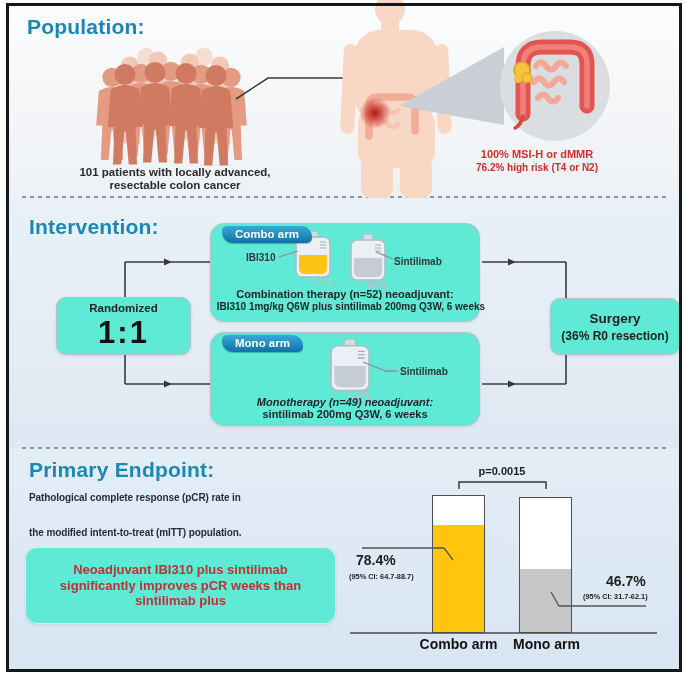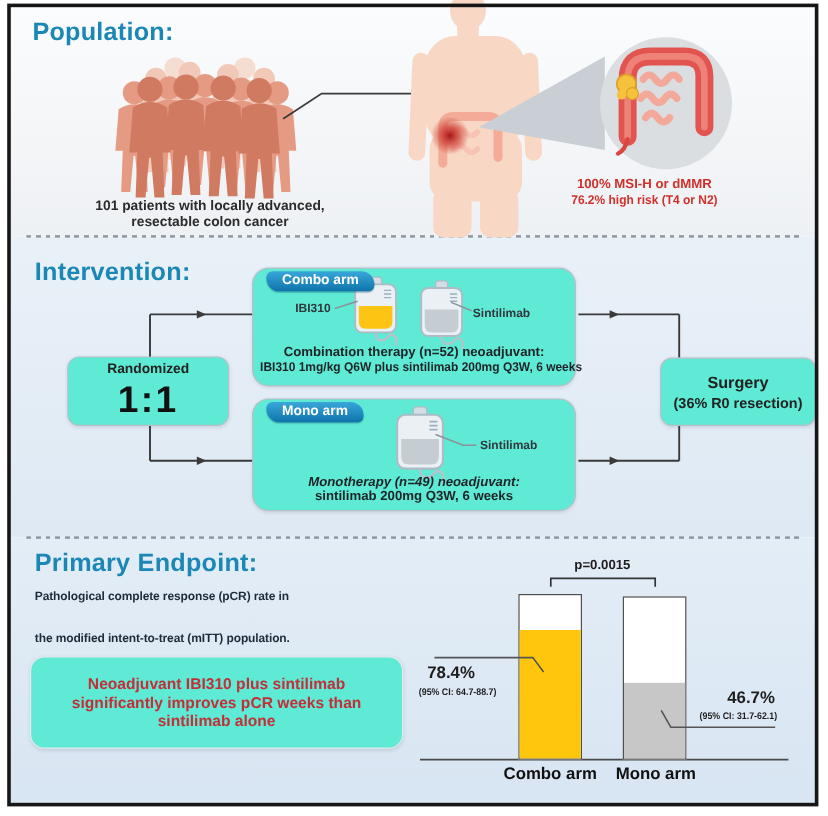--- a/index.html
+++ b/index.html
@@ -175,21 +175,21 @@
 </div>
 <div class="wbox" id="box-combo"></div>
 <div class="wbox" id="box-mono"></div>
 <div class="wbox" id="box-surgery">
   <span class="surg-l1">Surgery</span>
   <span class="surg-l2">(36% R0 resection)</span>
 </div>
 <div class="wbox" id="box-conclusion">
   <span class="concl">Neoadjuvant IBI310 plus sintilimab</span>
   <span class="concl">significantly improves pCR weeks than</span>
-  <span class="concl">sintilimab alone</span>
+  <span class="concl">sintilimab plus</span>
 </div>
 
 <div class="bar" style="left:432px; top:495px; width:53px; height:138px;">
   <div class="bar-fill" style="height: 78.4%; background: rgb(255, 198, 13);"></div>
 </div>
 <div class="bar" style="left:519px; top:497px; width:53px; height:136px;">
   <div class="bar-fill" style="height: 46.7%; background: rgb(199, 199, 199);"></div>
 </div>
 
 <svg id="art-over" class="art" width="690" height="680" viewBox="0 0 690 680">

